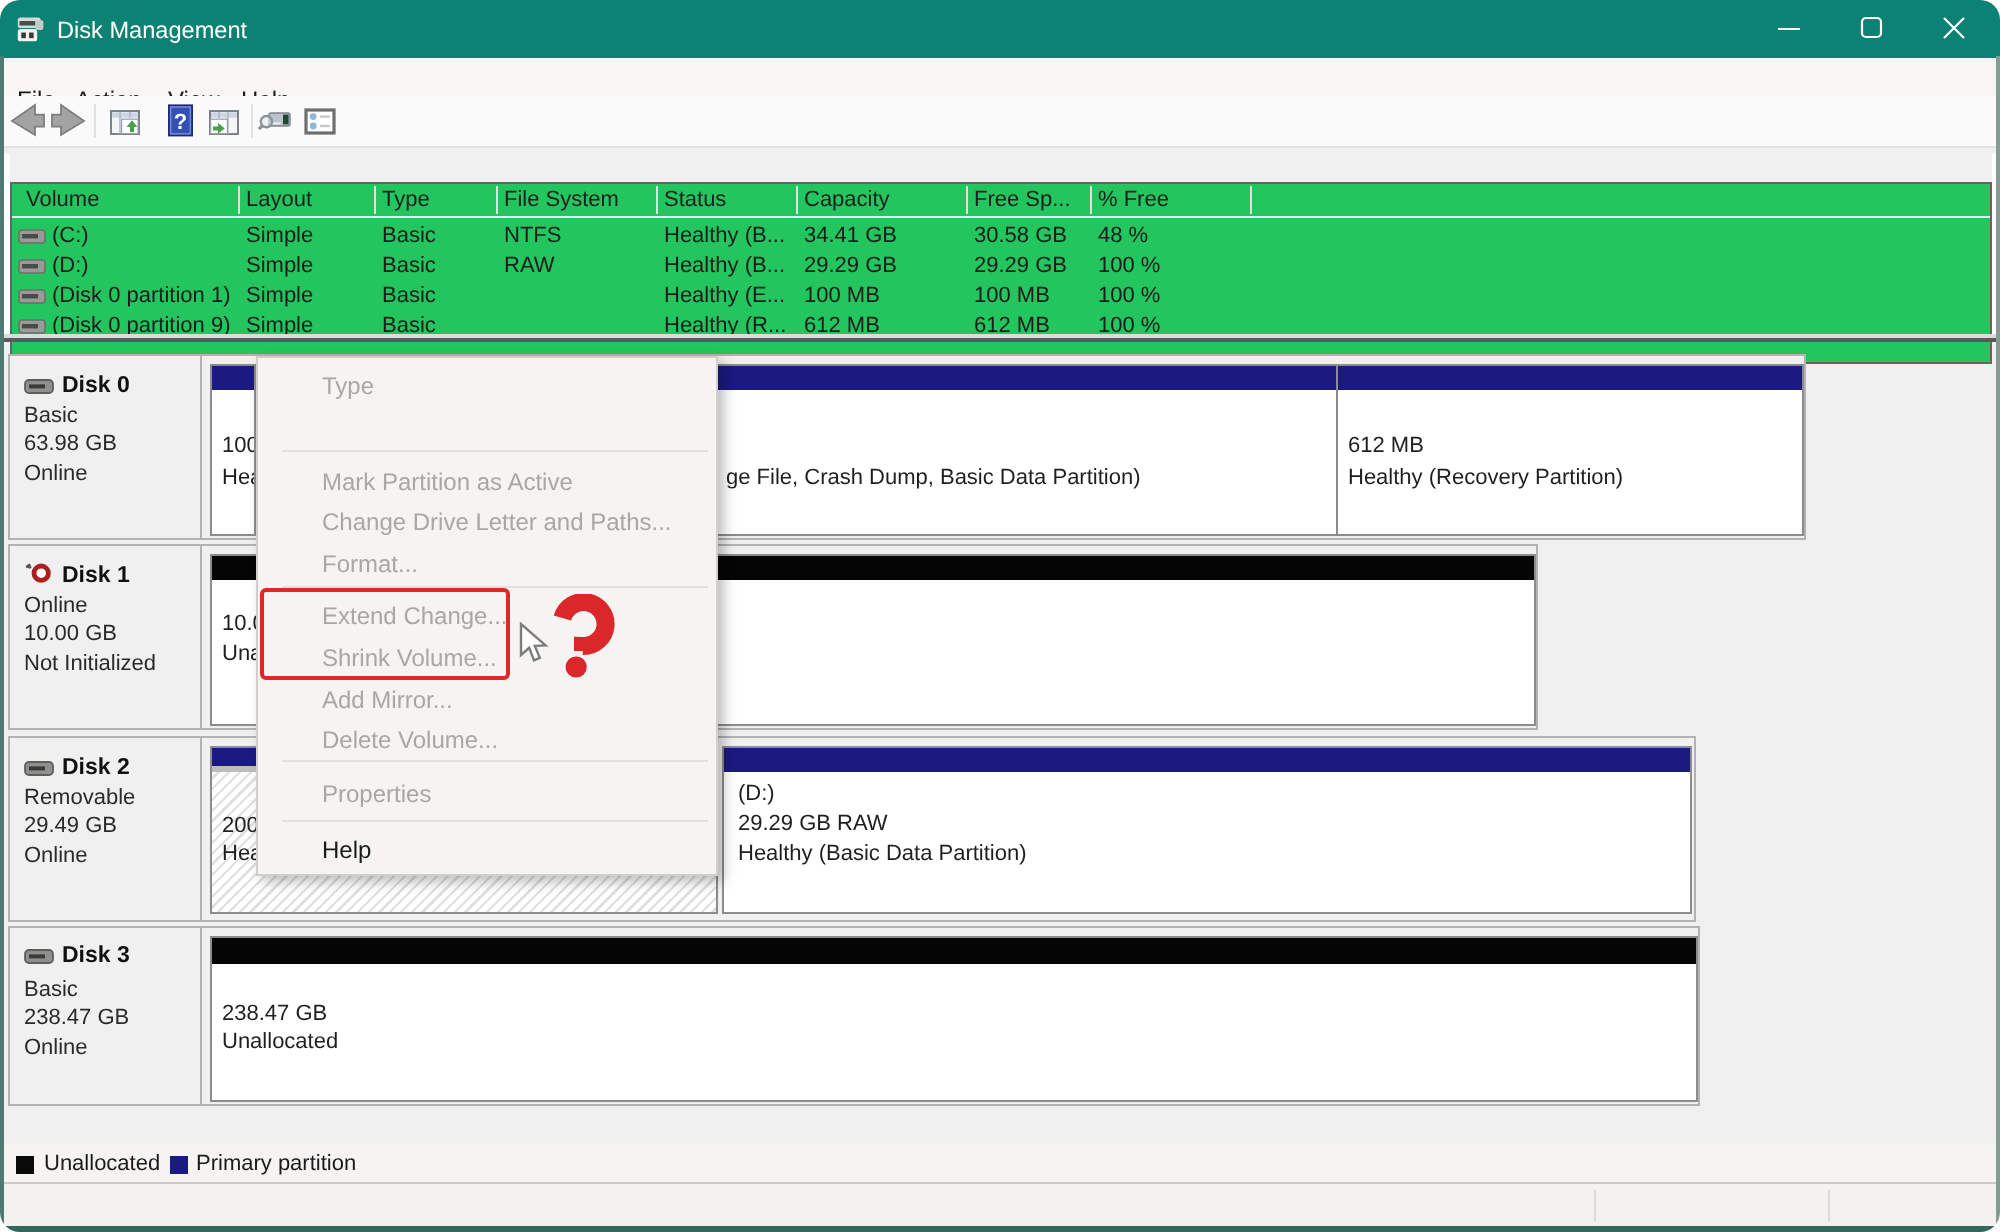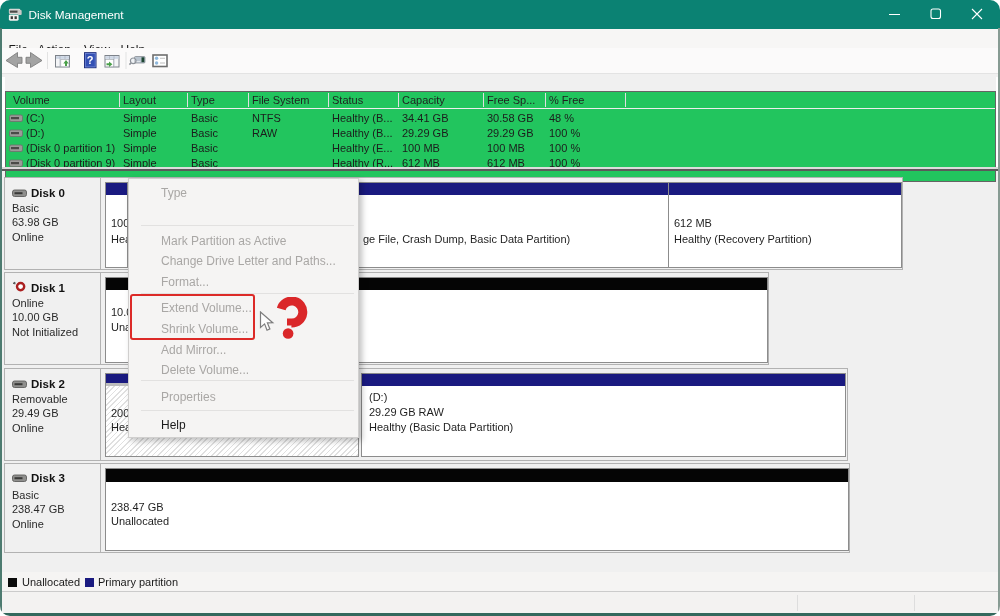--- a/index.html
+++ b/index.html
@@ -325,21 +325,21 @@
         <span>Mark Partition as Active</span>
       </div>
     <div class="mi" style="top:93px">
         <span>Format...</span>
       </div>
     <div class="mi" style="top:72px">
         <span>Change Drive Letter and Paths...</span>
       </div>
     <div class="msep" style="top:114px"></div>
     <div class="mi" style="top:119px">
-        <span>Extend Volume...</span>
+        <span>Extend Change...</span>
       </div>
     <div class="mi" style="top:140px">
         <span>Shrink Volume...</span>
       </div>
     <div class="mi" style="top:161px">
         <span>Add Mirror...</span>
       </div>
     <div class="mi" style="top:181px">
         <span>Delete Volume...</span>
       </div>

